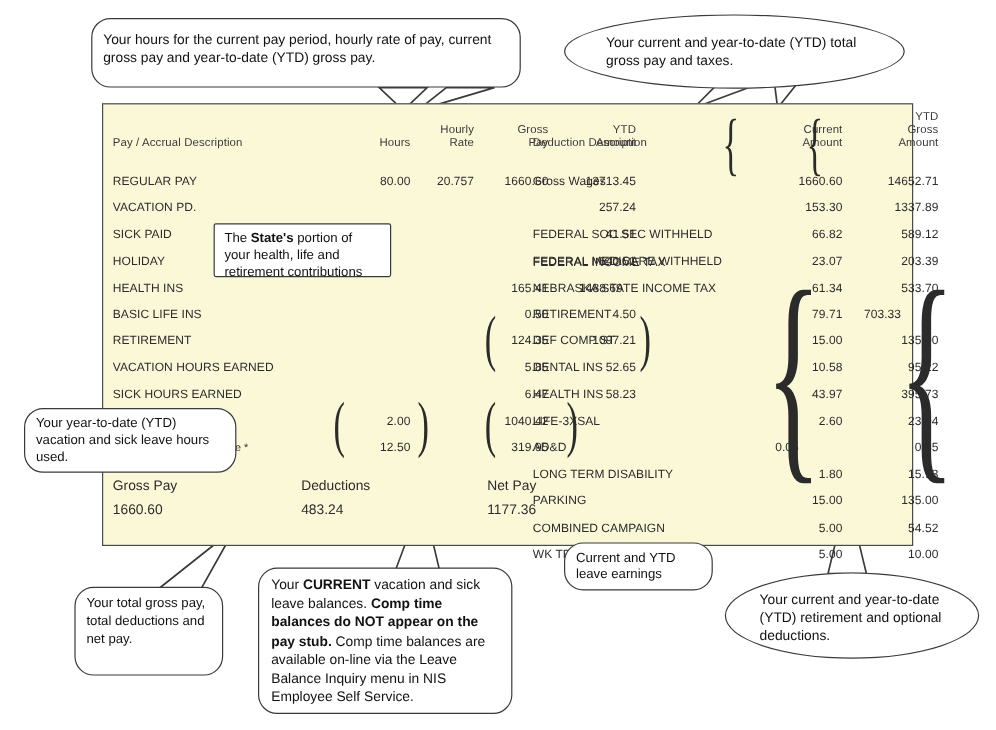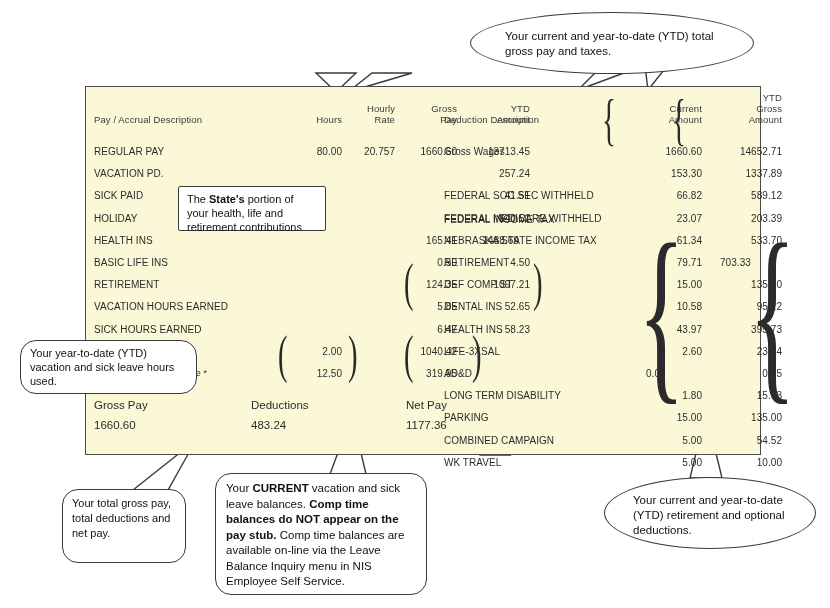--- a/index.html
+++ b/index.html
@@ -196,35 +196,37 @@
         <div class="brace" style="left: 386px; top: 242px; font-size: 52px; font-family: &quot;Liberation Serif&quot;, serif; transform: scaleX(0.55); transform-origin: left top;">)</div>
         <div class="brace" style="left: 318px; top: 170px; font-size: 52px; font-family: &quot;Liberation Serif&quot;, serif; transform: scaleX(0.55); transform-origin: left top;">(</div>
         <div class="brace" style="left: 447px; top: 170px; font-size: 52px; font-family: &quot;Liberation Serif&quot;, serif; transform: scaleX(0.55); transform-origin: left top;">)</div>
         <div class="brace" style="left: 552px; top: 128px; font-size: 195px; font-family: &quot;Liberation Serif&quot;, serif; transform: scaleX(0.5); transform-origin: left top;">{</div>
         <div class="brace" style="left: 663px; top: 128px; font-size: 195px; font-family: &quot;Liberation Serif&quot;, serif; transform: scaleX(0.5); transform-origin: left top;">{</div>
         <div class="brace" style="left: 516px; top: 4px; font-size: 58px; font-family: &quot;Liberation Serif&quot;, serif; transform: scaleX(0.5); transform-origin: left top;">{</div>
         <div class="brace" style="left: 586px; top: 4px; font-size: 58px; font-family: &quot;Liberation Serif&quot;, serif; transform: scaleX(0.5); transform-origin: left top;">{</div>
       </div>
   </div>
 
+  <div class="callout cal-round" style="left:76px;top:15px;width:358px;height:58px;padding-top:11px;">Your hours for the current pay period, hourly rate of pay, current gross pay and year-to-date (YTD) gross pay.</div>
 
   <div class="callout cal-ellipse" style="left:470px;top:12px;width:284px;height:62px;padding:16px 34px;text-align:left;">
     <span>Your current and year-to-date (YTD) total gross pay and taxes.</span>
   </div>
 
   <div class="callout cal-sq" style="left:178px;top:186px;width:148px;height:45px;padding:5px 8px;font-size:11px;line-height:14px;">
     <span>The </span><b>State's</b><span> portion of your health, life and retirement contributions</span>
   </div>
 
   <div class="callout cal-round" style="left:20px;top:340px;width:177px;height:54px;padding:5px 9px;font-size:11px;line-height:14px;">Your year-to-date (YTD) vacation and sick leave hours used.</div>
 
   <div class="callout cal-round" style="left:62px;top:489px;width:124px;height:74px;padding:6px 9px;font-size:11px;line-height:15px;">Your total gross pay, total deductions and net pay.</div>
 
   <div class="callout cal-round" style="left:215px;top:473px;width:212px;height:122px;padding:7px 10px;font-size:11.5px;line-height:15.5px;">
     <span>Your </span><b>CURRENT</b><span> vacation and sick leave balances.  </span><b>Comp time balances do NOT appear on the pay stub.</b><span>  Comp time balances are available on-line via the Leave Balance Inquiry menu in NIS Employee Self Service.</span>
   </div>
 
+  <div class="callout cal-round" style="left:470px;top:452px;width:124px;height:40px;padding:5px 9px;font-size:11px;line-height:14px;">Current and YTD leave earnings</div>
 
   <div class="callout cal-ellipse" style="left:604px;top:477px;width:212px;height:72px;padding:15px 28px;font-size:11.5px;line-height:15px;">
     <span>Your current and year-to-date (YTD) retirement and optional deductions.</span>
   </div>
 
 </div>
 
 </body></html>

